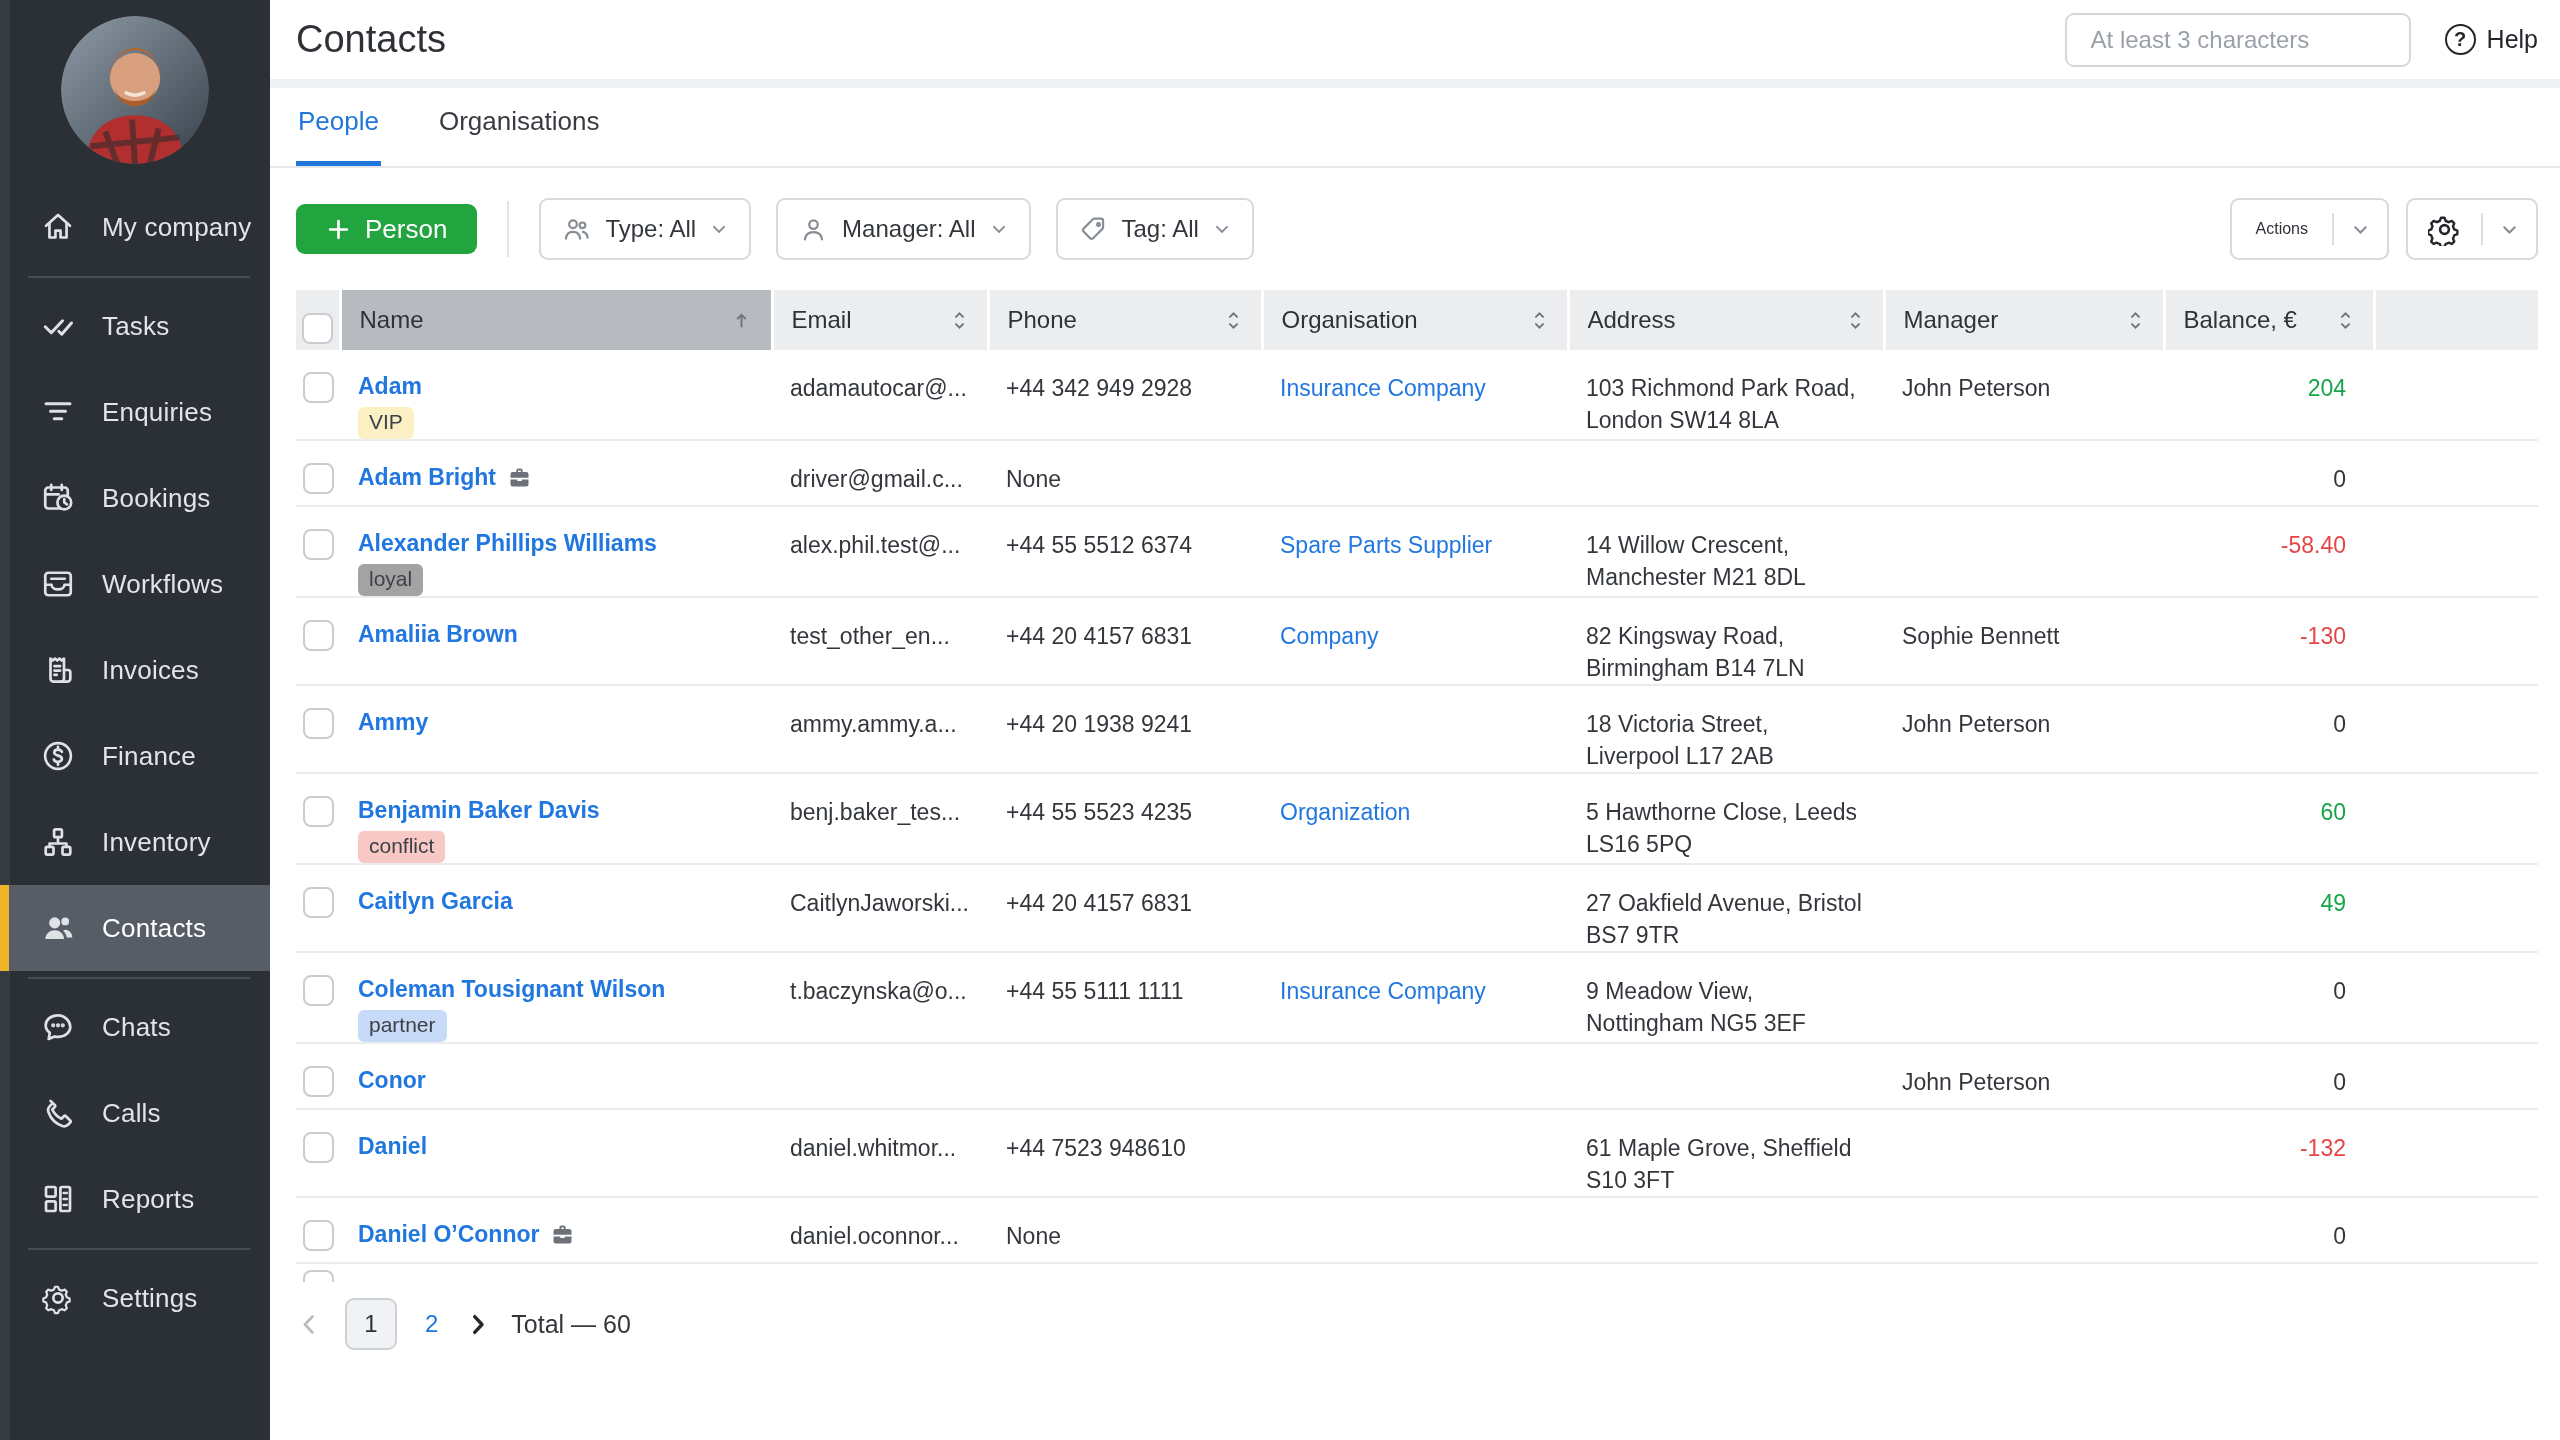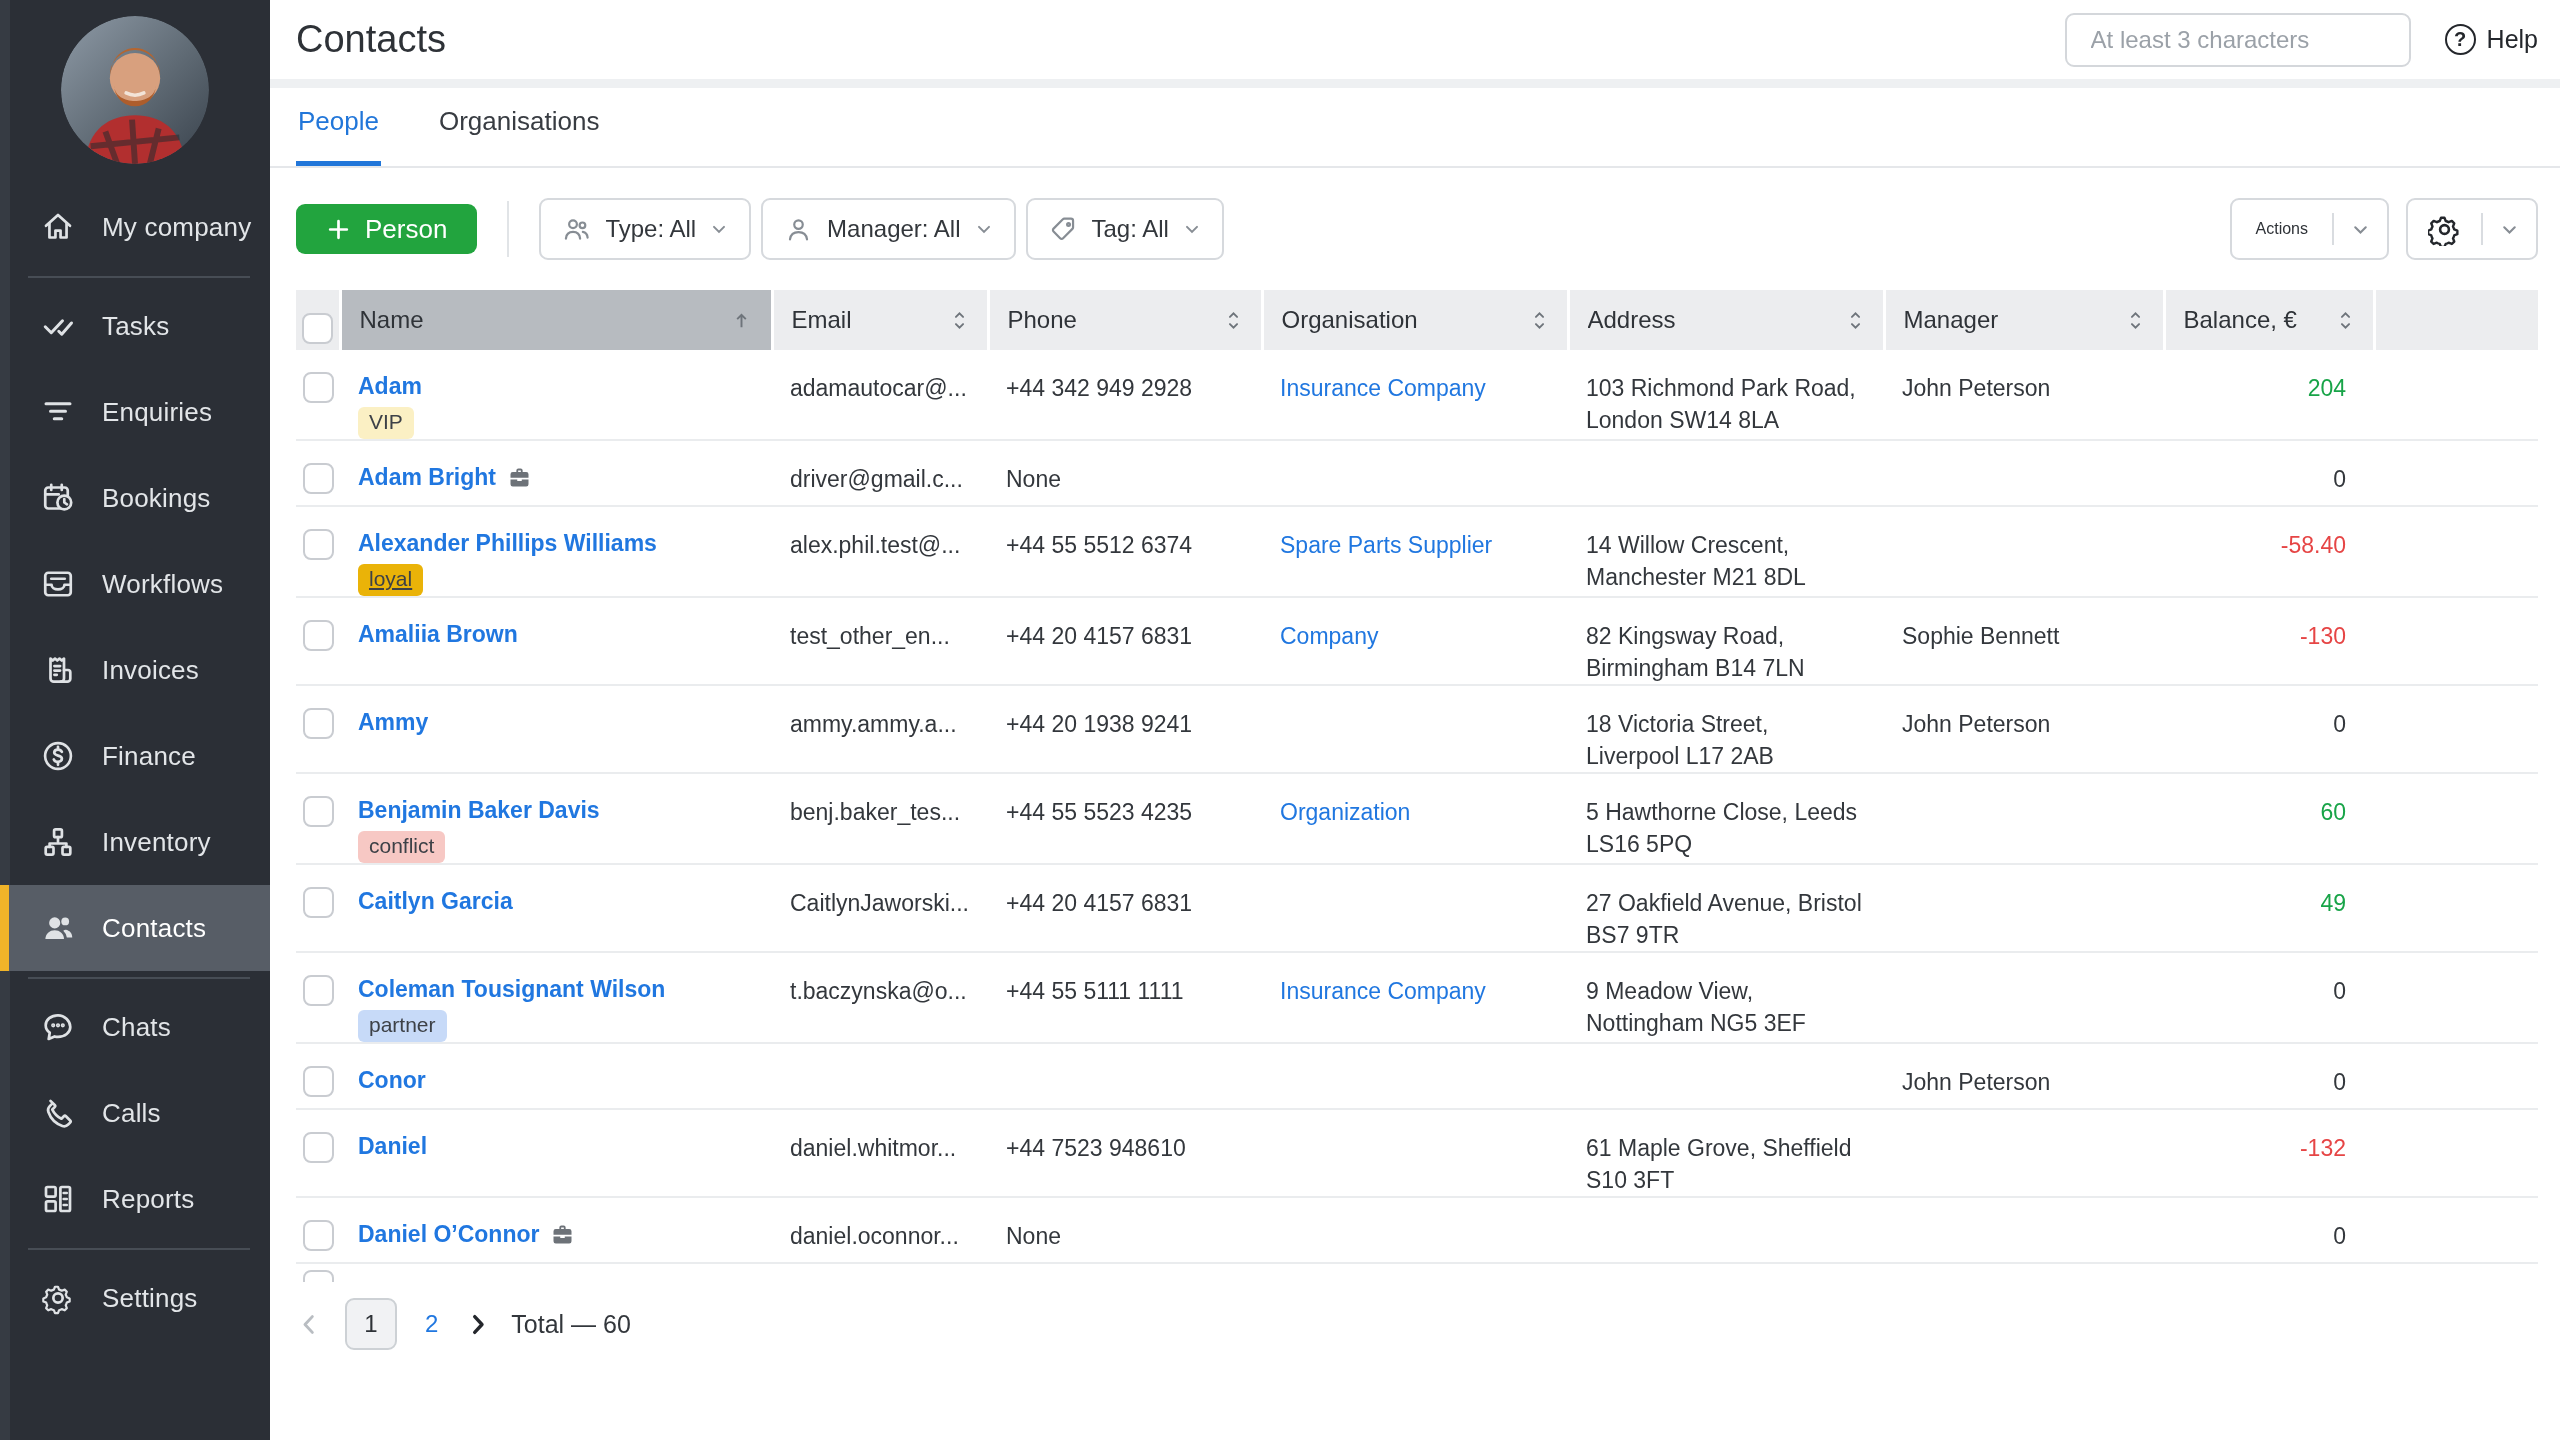--- a/index.html
+++ b/index.html
@@ -40,21 +40,21 @@
 
   
   .tabs{display:flex; gap:56px; padding:0 26px; border-bottom:2px solid #e5e7ea; height:80px; align-items:flex-end;}
   .tab{font-size:26px; padding:0 2px 24px; color:#383c42; cursor:pointer; border-bottom:5px solid transparent;}
   .tab.active{color:#2176d9; border-bottom-color:#2176d9; font-weight:500;}
 
   
   .toolbar{display:flex; align-items:center; margin:30px 26px 0; height:62px;}
   .btn-person{display:flex; align-items:center; gap:14px; background:var(--green); color:#fff; border:none; border-radius:9px; height:50px; padding:0 30px; font-size:26px; font-family:inherit; cursor:pointer;}
   .tb-sep{width:2px; height:56px; background:#e1e4e7; margin:0 30px;}
-  .filters{display:flex; gap:10px;}
+  .filters{display:flex; gap:25px;}
   .filter-btn{display:flex; align-items:center; gap:13px; background:#fff; border:2px solid var(--bd); border-radius:9px; height:62px; padding:0 20px; font-size:24px; font-family:inherit; color:var(--ink2); cursor:pointer;}
   .f-icon{color:var(--mut);}
   .f-chev{color:var(--mut);}
   .right-group{margin-left:auto; display:flex; gap:17px;}
   .split-btn{display:flex; align-items:center; background:#fff; border:2px solid var(--bd); border-radius:9px; height:62px; cursor:pointer;}
   .split-main{padding:0 24px; font-size:16px; color:var(--ink);}
   .split-div{width:2px; height:32px; background:#d9dce0;}
   .split-chev{padding:0 16px; color:var(--mut);}
   .gear-main{padding:0 20px; color:#24272c;}
 
@@ -482,21 +482,21 @@
     <td class="c-bal bal-zero">0</td>
     <td class="c-extra"></td>
   </tr>
           <tr class="row">
     <td class="c-cb"><span class="cbx"></span></td>
     <td class="c-name">
       <div class="name-line">
         <a class="name-link">Alexander Phillips Williams</a>
 
       </div>
-      <span class="tag" style="background: #eab308; text-decoration: underline;">loyal</span>
+      <span class="tag" style="background: #a3a3a3;">loyal</span>
     </td>
     <td class="c-email">alex.phil.test@...</td>
     <td class="c-phone">+44 55 5512 6374</td>
     <td class="c-org"><a class="org-link">Spare Parts Supplier</a></td>
     <td class="c-addr">14 Willow Crescent, Manchester M21 8DL</td>
     <td class="c-mgr"></td>
     <td class="c-bal bal-negative">-58.40</td>
     <td class="c-extra"></td>
   </tr>
           <tr class="row">

